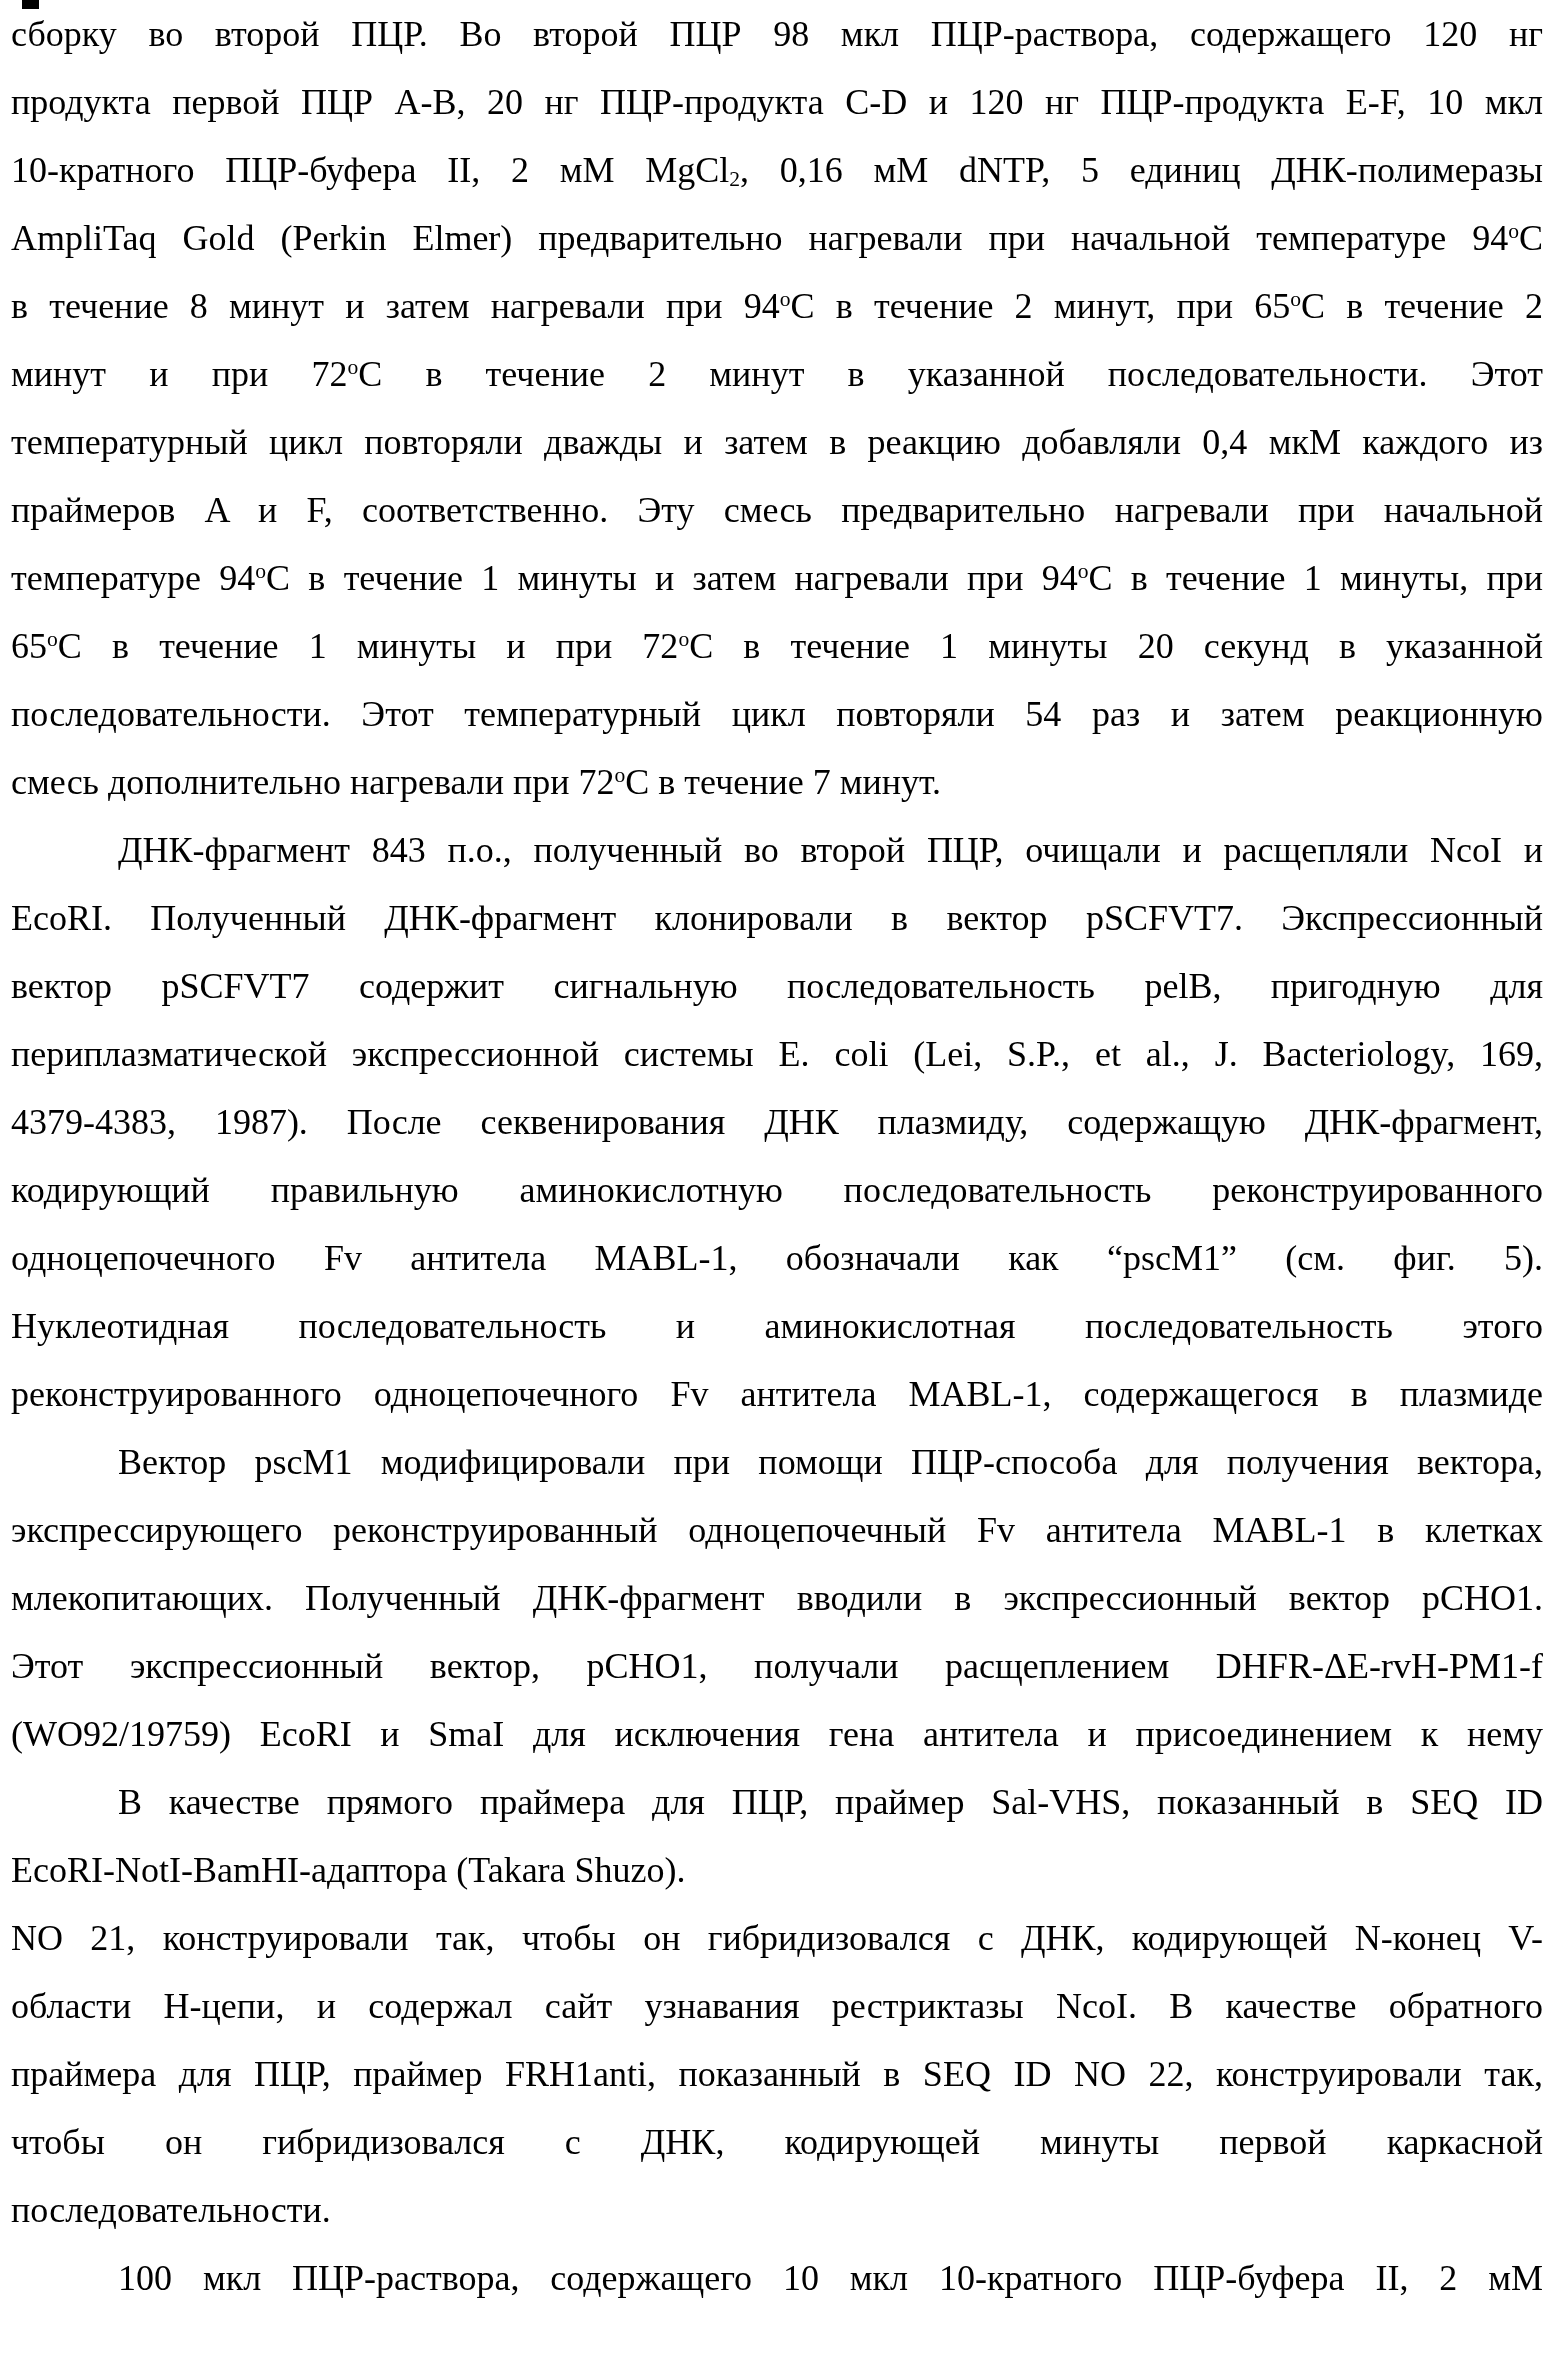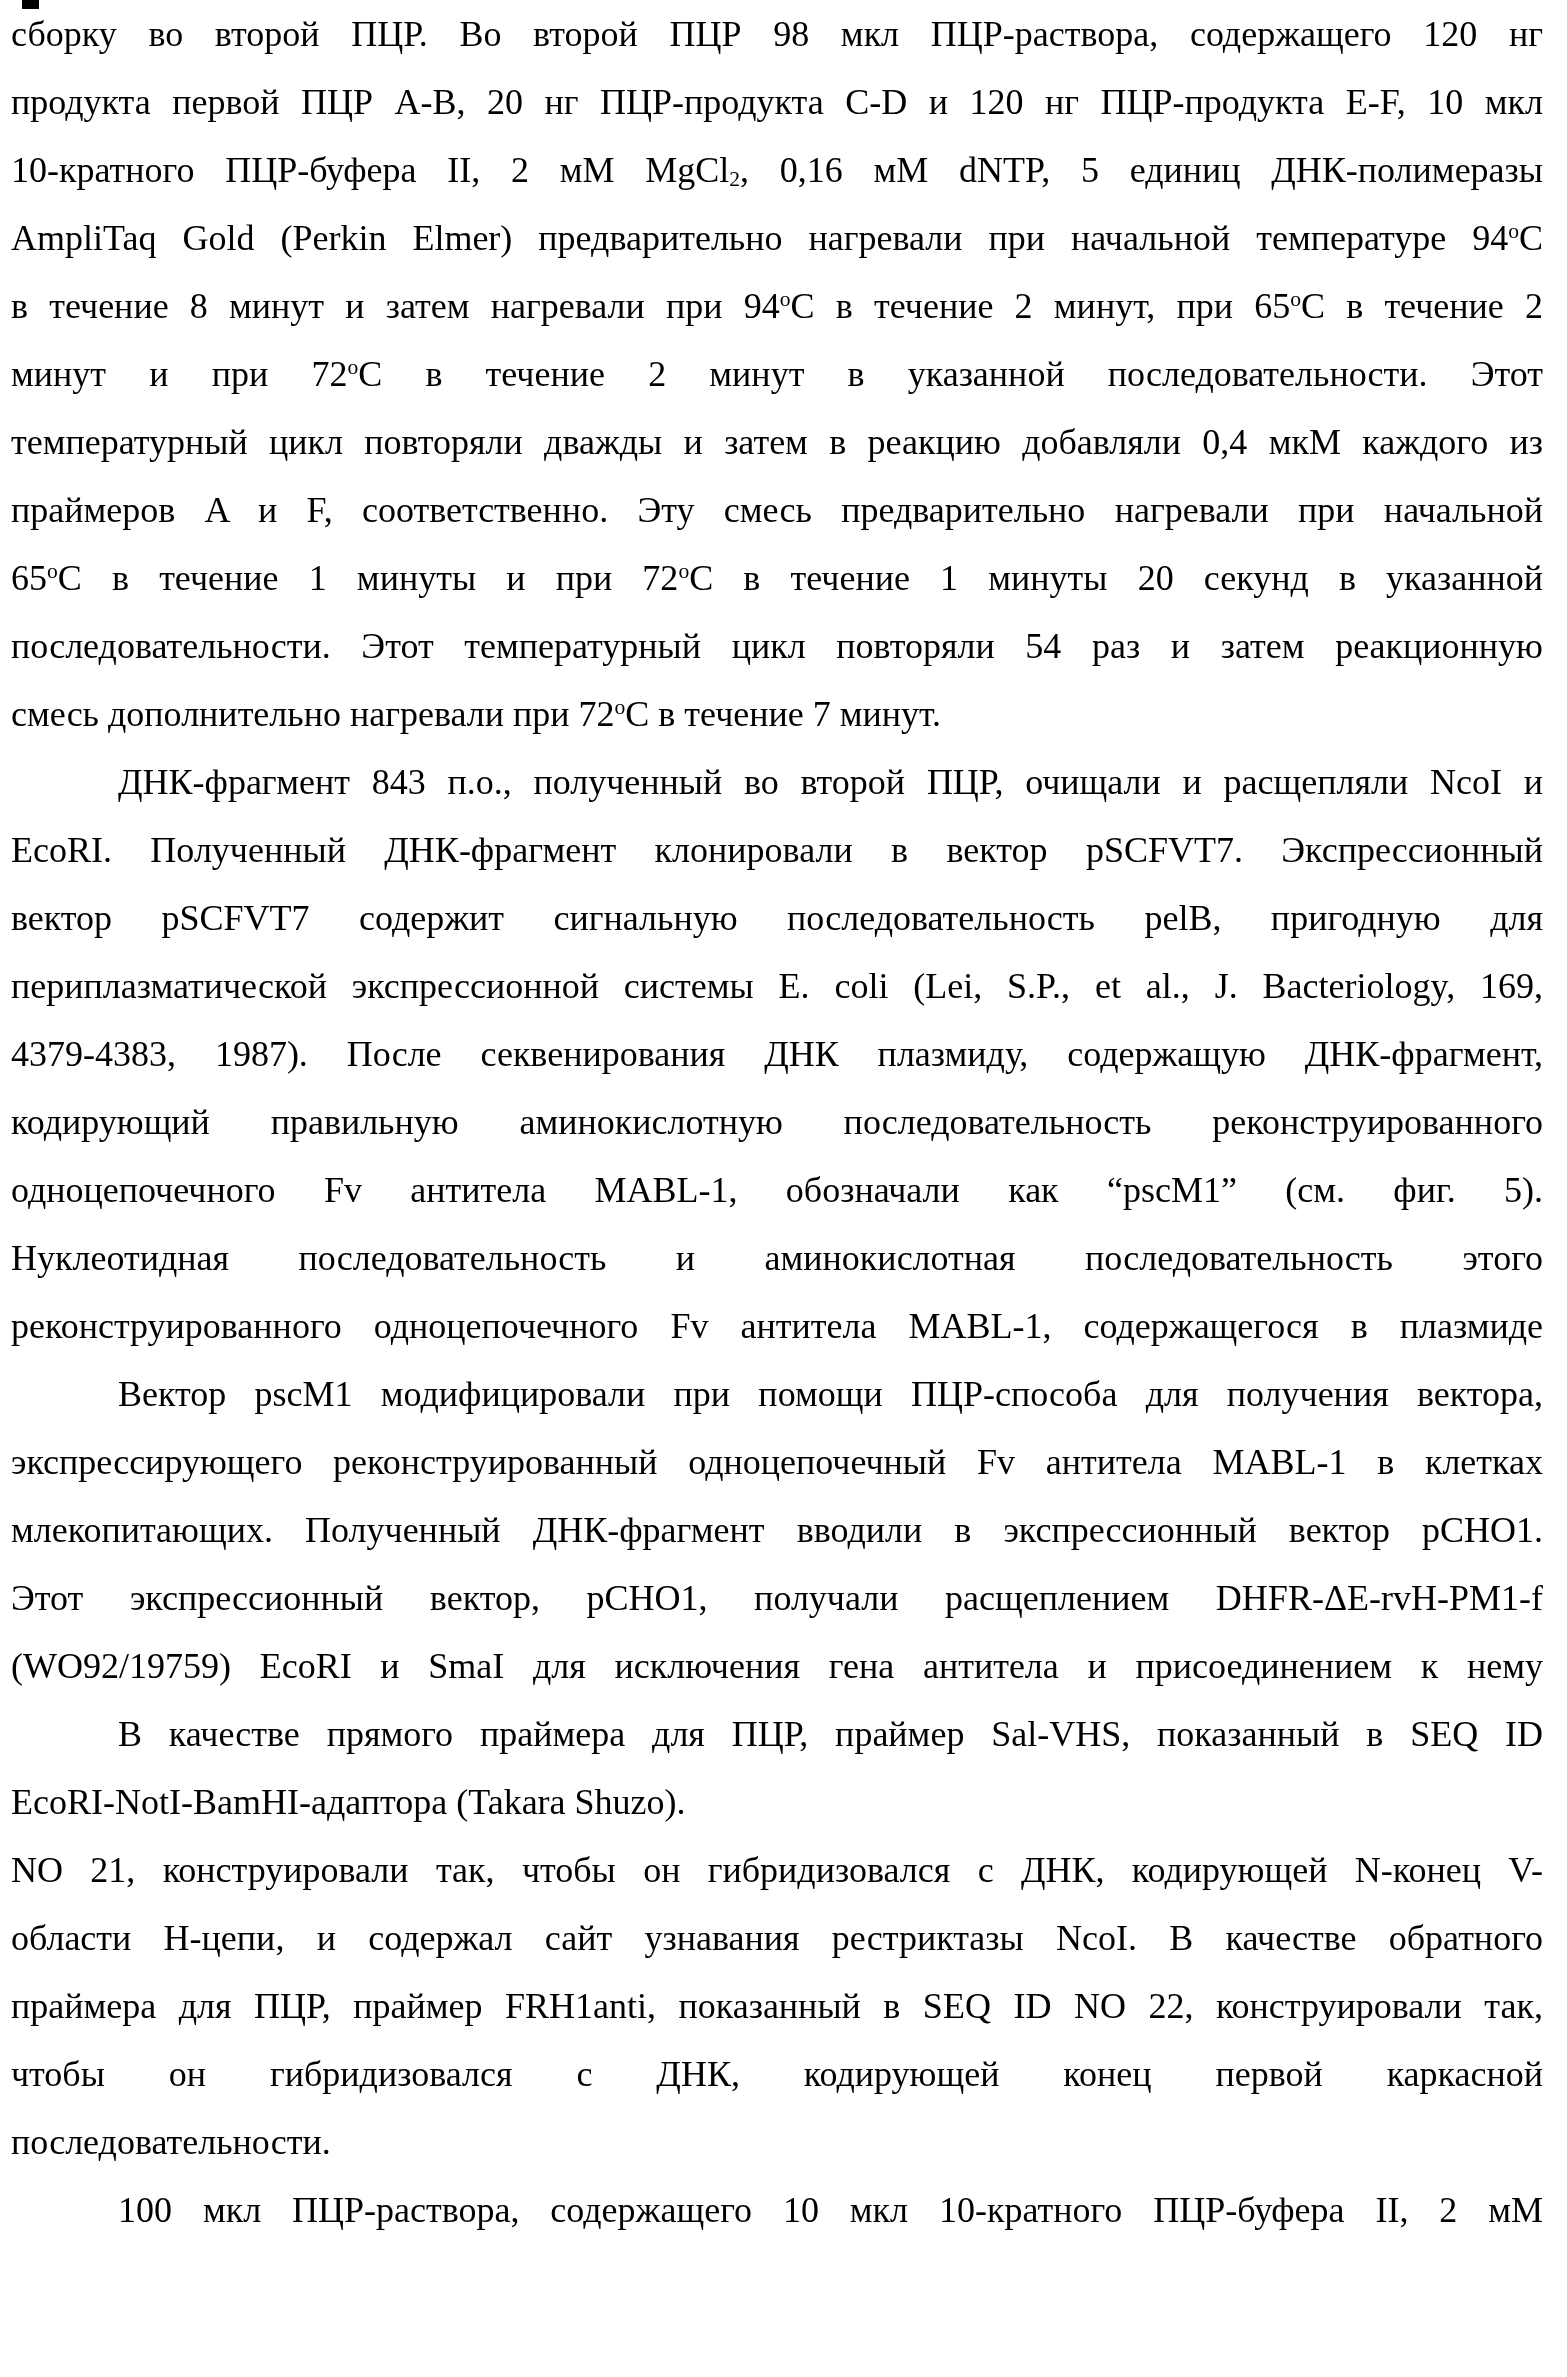--- a/index.html
+++ b/index.html
@@ -75,20 +75,21 @@
   <div class="scan-artifact"></div>
   <div class="textblock">
       <div class="line">сборку во второй ПЦР. Во второй ПЦР 98 мкл ПЦР-раствора, содержащего 120 нг</div>
       <div class="line">продукта первой ПЦР A-B, 20 нг ПЦР-продукта C-D и 120 нг ПЦР-продукта E-F, 10 мкл</div>
       <div class="line">10-кратного ПЦР-буфера II, 2 мМ MgCl<sub>2</sub>, 0,16 мМ dNTP, 5 единиц ДНК-полимеразы</div>
       <div class="line">AmpliTaq Gold (Perkin Elmer) предварительно нагревали при начальной температуре 94<sup>о</sup>С</div>
       <div class="line">в течение 8 минут и затем нагревали при 94<sup>о</sup>С в течение 2 минут, при 65<sup>о</sup>С в течение 2</div>
       <div class="line">минут и при 72<sup>о</sup>С в течение 2 минут в указанной последовательности. Этот</div>
       <div class="line">температурный цикл повторяли дважды и затем в реакцию добавляли 0,4 мкМ каждого из</div>
       <div class="line">праймеров A и F, соответственно. Эту смесь предварительно нагревали при начальной</div>
+      <div class="line">температуре 94<sup>о</sup>С в течение 1 минуты и затем нагревали при 94<sup>о</sup>С в течение 1 минуты, при</div>
       <div class="line">65<sup>о</sup>С в течение 1 минуты и при 72<sup>о</sup>С в течение 1 минуты 20 секунд в указанной</div>
       <div class="line">последовательности. Этот температурный цикл повторяли 54 раз и затем реакционную</div>
       <div class="line lastline">смесь дополнительно нагревали при 72<sup>о</sup>С в течение 7 минут.</div>
       <div class="line indent">ДНК-фрагмент 843 п.о., полученный во второй ПЦР, очищали и расщепляли NcoI и</div>
       <div class="line">EcoRI. Полученный ДНК-фрагмент клонировали в вектор pSCFVT7. Экспрессионный</div>
       <div class="line">вектор pSCFVT7 содержит сигнальную последовательность pelB, пригодную для</div>
       <div class="line">периплазматической экспрессионной системы E. coli (Lei, S.P., et al., J. Bacteriology, 169,</div>
       <div class="line">4379-4383, 1987). После секвенирования ДНК плазмиду, содержащую ДНК-фрагмент,</div>
       <div class="line">кодирующий правильную аминокислотную последовательность реконструированного</div>
       <div class="line">одноцепочечного Fv антитела MABL-1, обозначали как “pscM1” (см. фиг. 5).</div>
@@ -97,18 +98,18 @@
       <div class="line indent">Вектор pscM1 модифицировали при помощи ПЦР-способа для получения вектора,</div>
       <div class="line">экспрессирующего реконструированный одноцепочечный Fv антитела MABL-1 в клетках</div>
       <div class="line">млекопитающих. Полученный ДНК-фрагмент вводили в экспрессионный вектор pCHO1.</div>
       <div class="line">Этот экспрессионный вектор, pCHO1, получали расщеплением DHFR-ΔE-rvH-PM1-f</div>
       <div class="line">(WO92/19759) EcoRI и SmaI для исключения гена антитела и присоединением к нему</div>
       <div class="line indent">В качестве прямого праймера для ПЦР, праймер Sal-VHS, показанный в SEQ ID</div>
       <div class="line lastline">EcoRI-NotI-BamHI-адаптора (Takara Shuzo).</div>
       <div class="line">NO 21, конструировали так, чтобы он гибридизовался с ДНК, кодирующей N-конец V-</div>
       <div class="line">области H-цепи, и содержал сайт узнавания рестриктазы NcoI. В качестве обратного</div>
       <div class="line">праймера для ПЦР, праймер FRH1anti, показанный в SEQ ID NO 22, конструировали так,</div>
-      <div class="line">чтобы он гибридизовался с ДНК, кодирующей конец первой каркасной</div>
+      <div class="line">чтобы он гибридизовался с ДНК, кодирующей минуты первой каркасной</div>
       <div class="line lastline">последовательности.</div>
       <div class="line indent">100 мкл ПЦР-раствора, содержащего 10 мкл 10-кратного ПЦР-буфера II, 2 мМ</div>
     </div>
 </div>
 
 
 </body></html>

